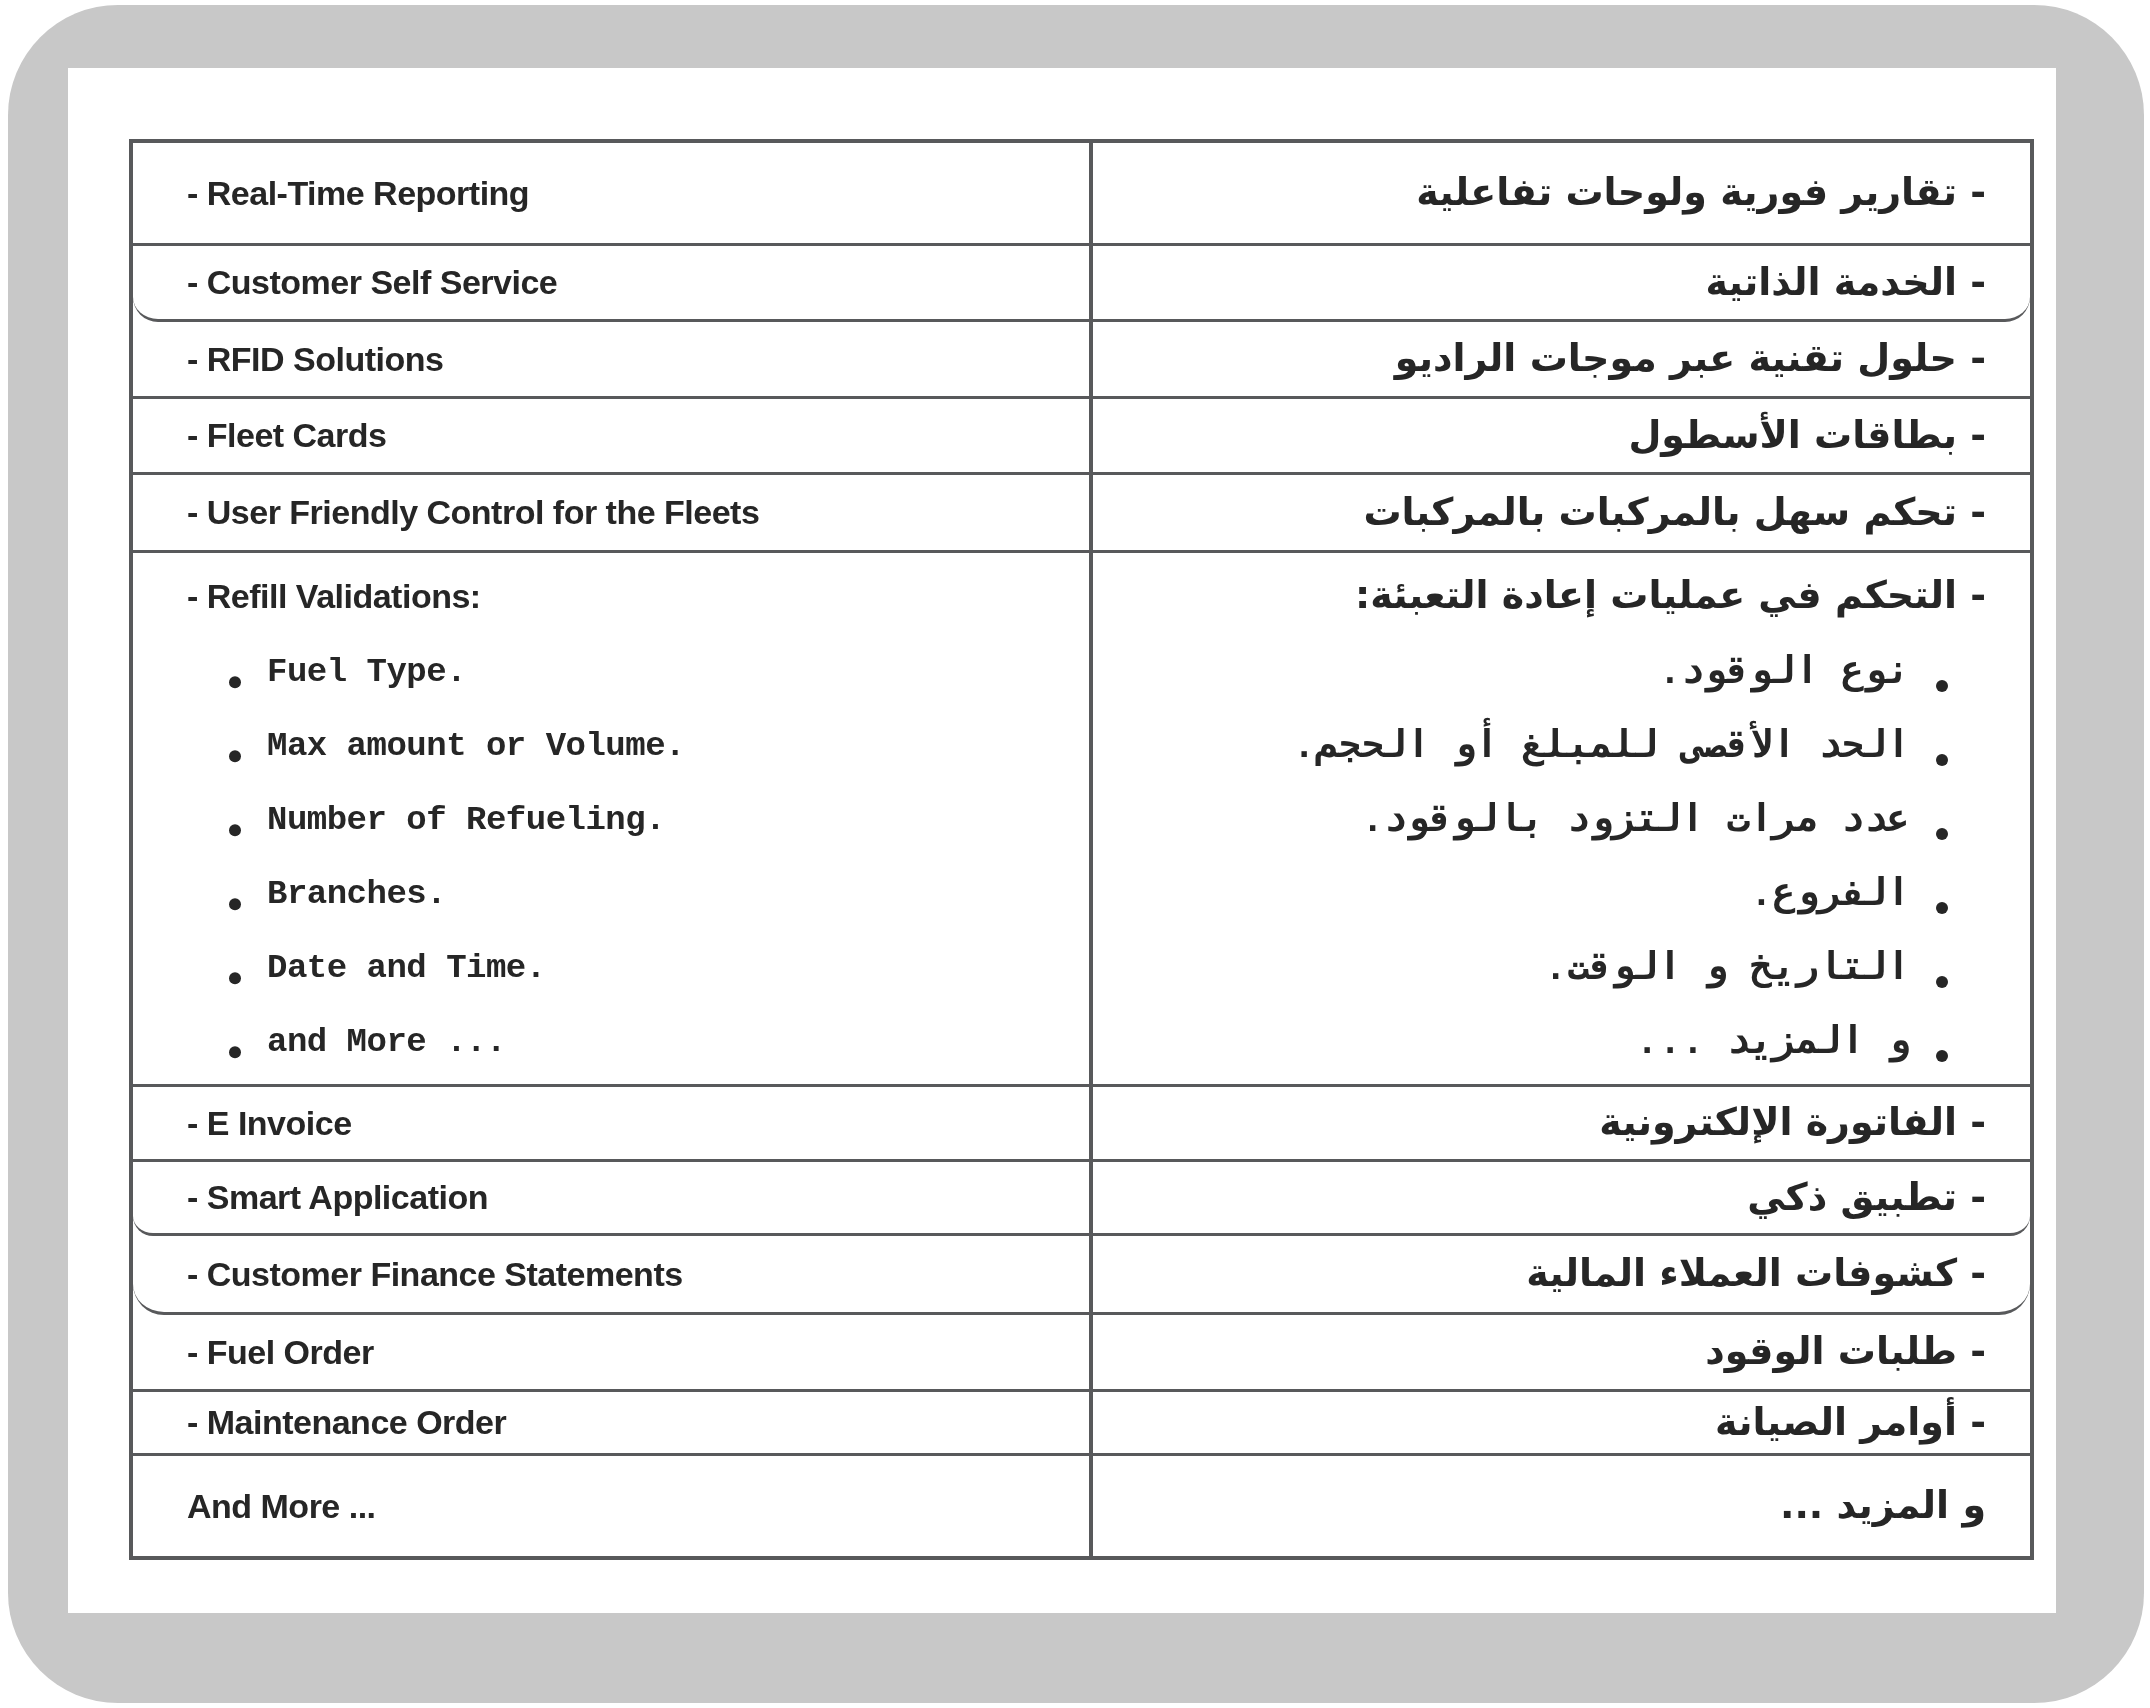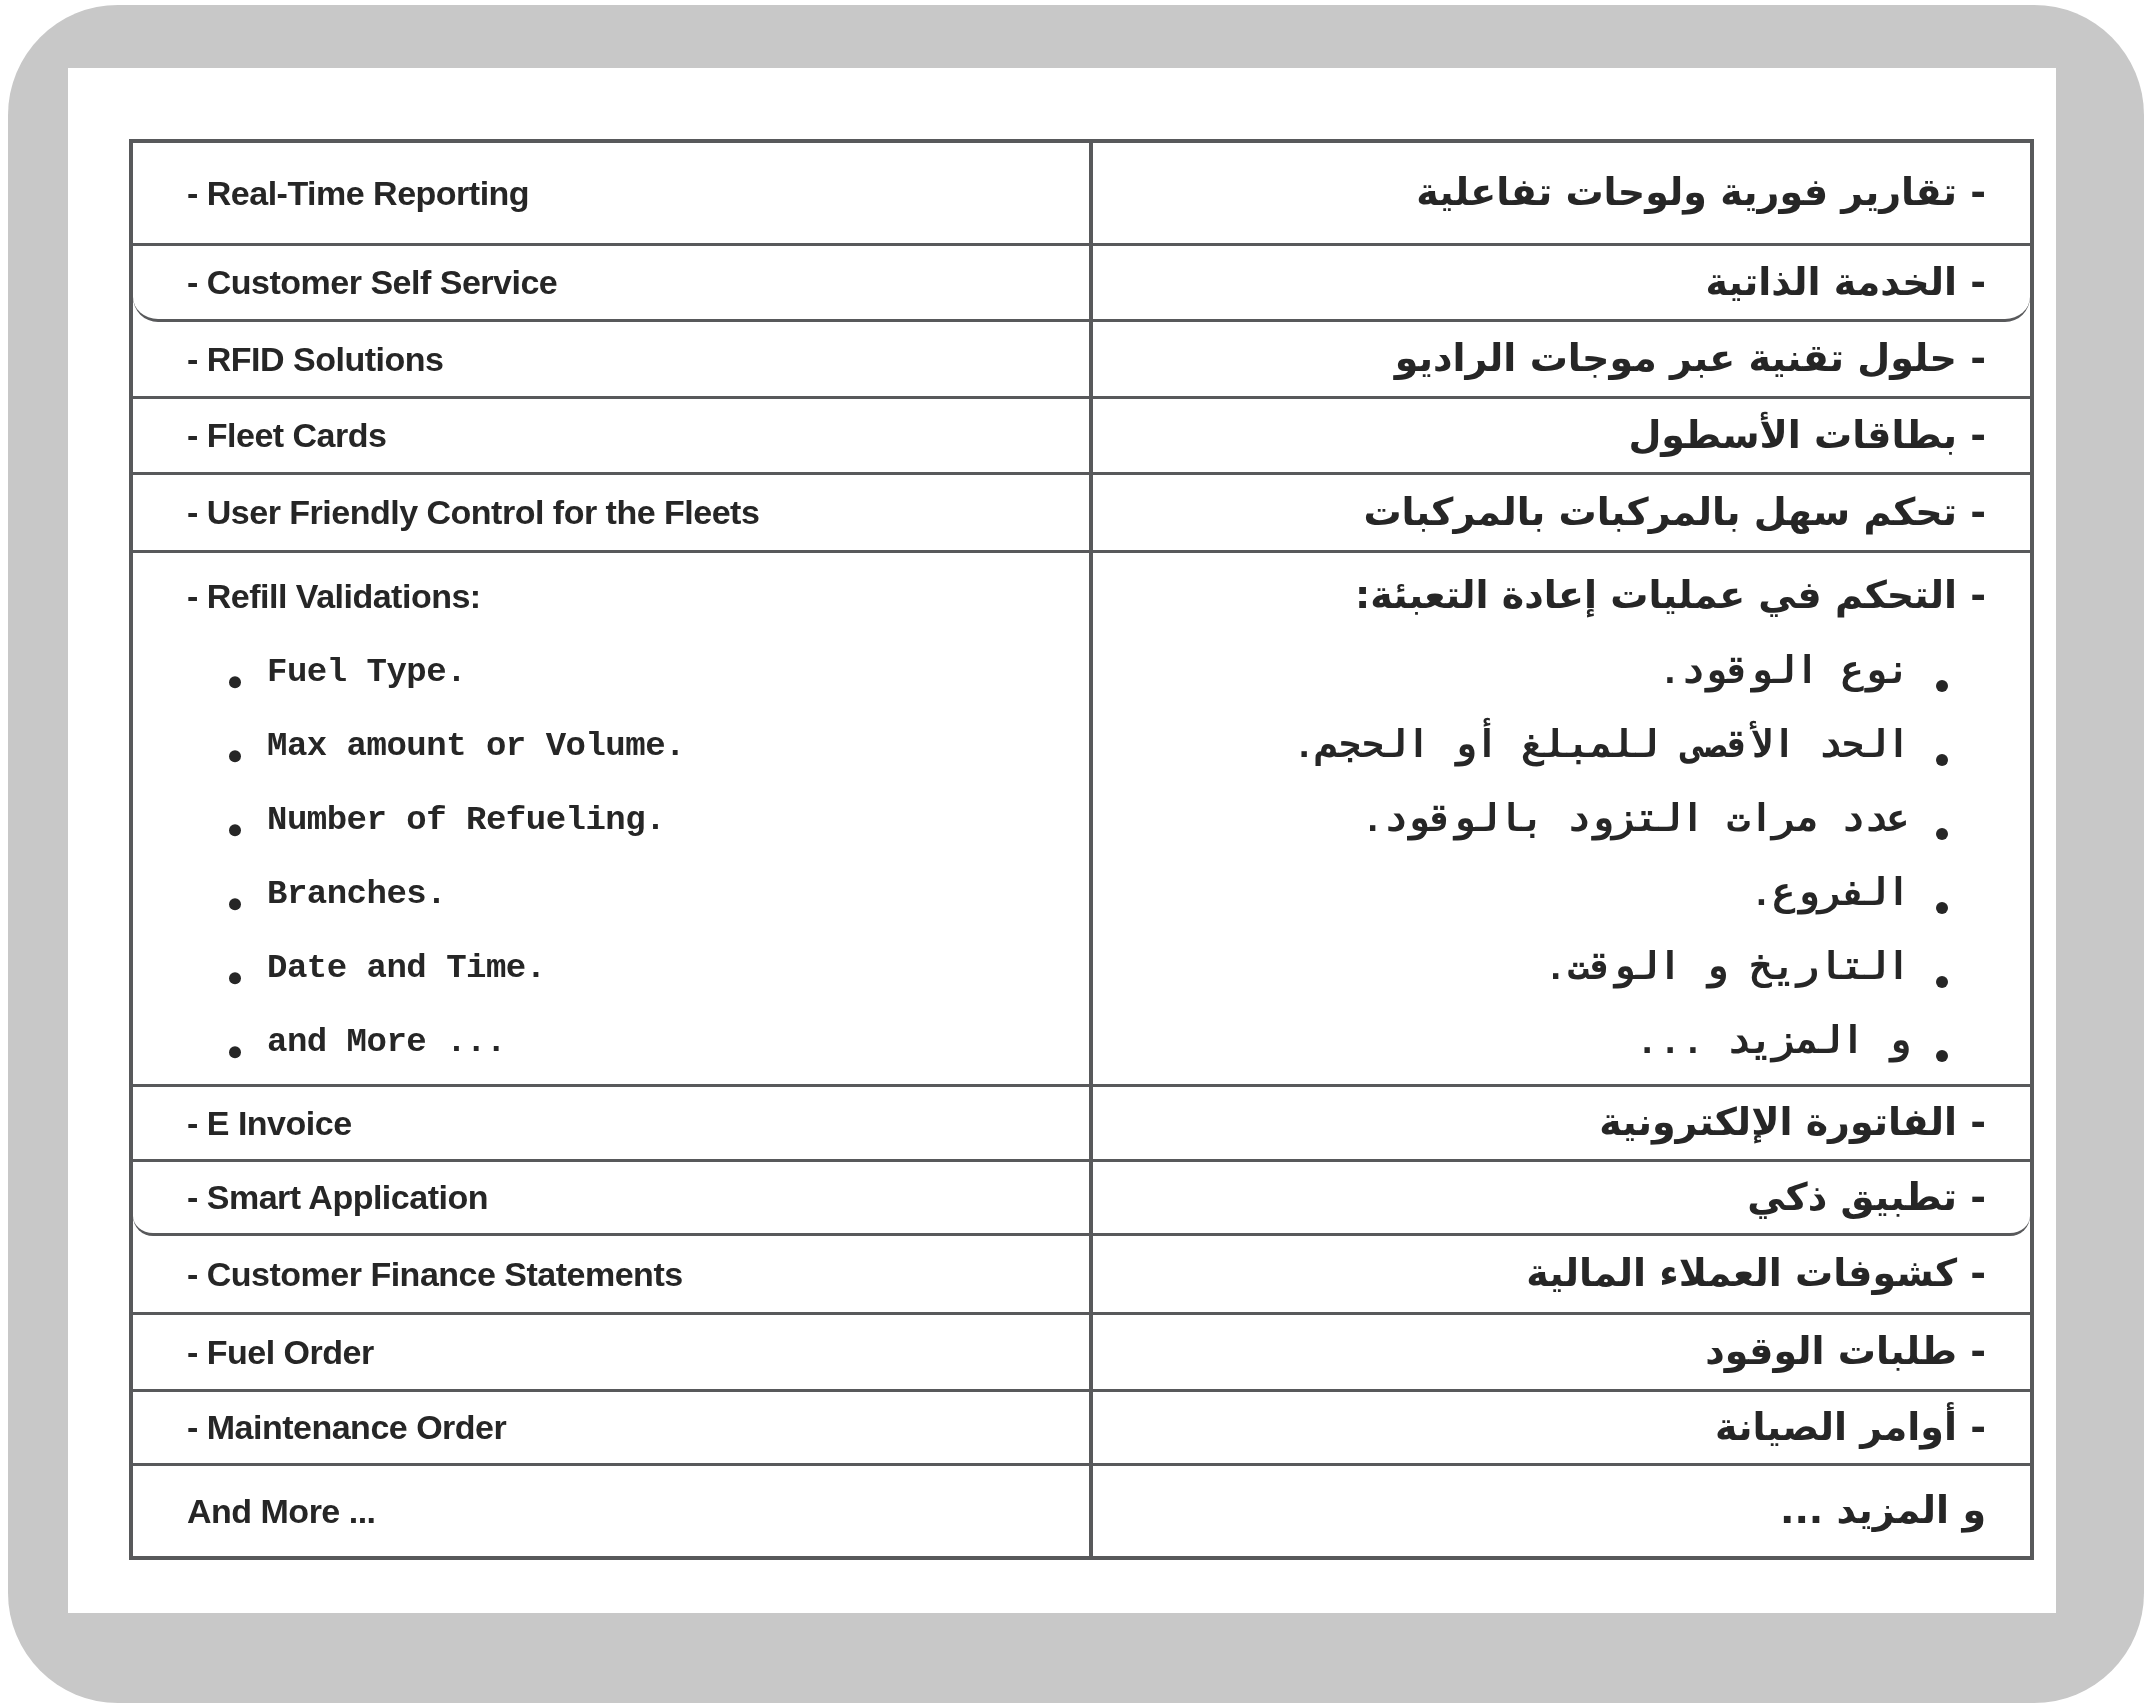--- a/index.html
+++ b/index.html
@@ -39,23 +39,23 @@
     border-bottom:3.3px solid #58595b;
   }
   .row:nth-child(1){ height:103px; }
   .row:nth-child(2){ height:76px;border-radius:25px; }
   .row:nth-child(3){ height:77px; }
   .row:nth-child(4){ height:76px; }
   .row:nth-child(5){ height:78px; }
   .row:nth-child(6){ height:534px; }
   .row:nth-child(7){ height:75px; }
   .row:nth-child(8){ height:74px;border-radius:20px; }
-  .row:nth-child(9){ height:79px; }
+  .row:nth-child(9){ height:79px;border-radius:31px; }
   .row:nth-child(10){ height:77px; }
-  .row:nth-child(11){ height:74px; }
+  .row:nth-child(11){ height:64px; }
   .row:nth-child(12){ flex:1 1 auto; border-bottom:none; }
 
   .cell{
     box-sizing:border-box;
     display:flex; flex-direction:column;
     justify-content:center;
     overflow:hidden;
   }
   .cell.en{
     width:956px;

